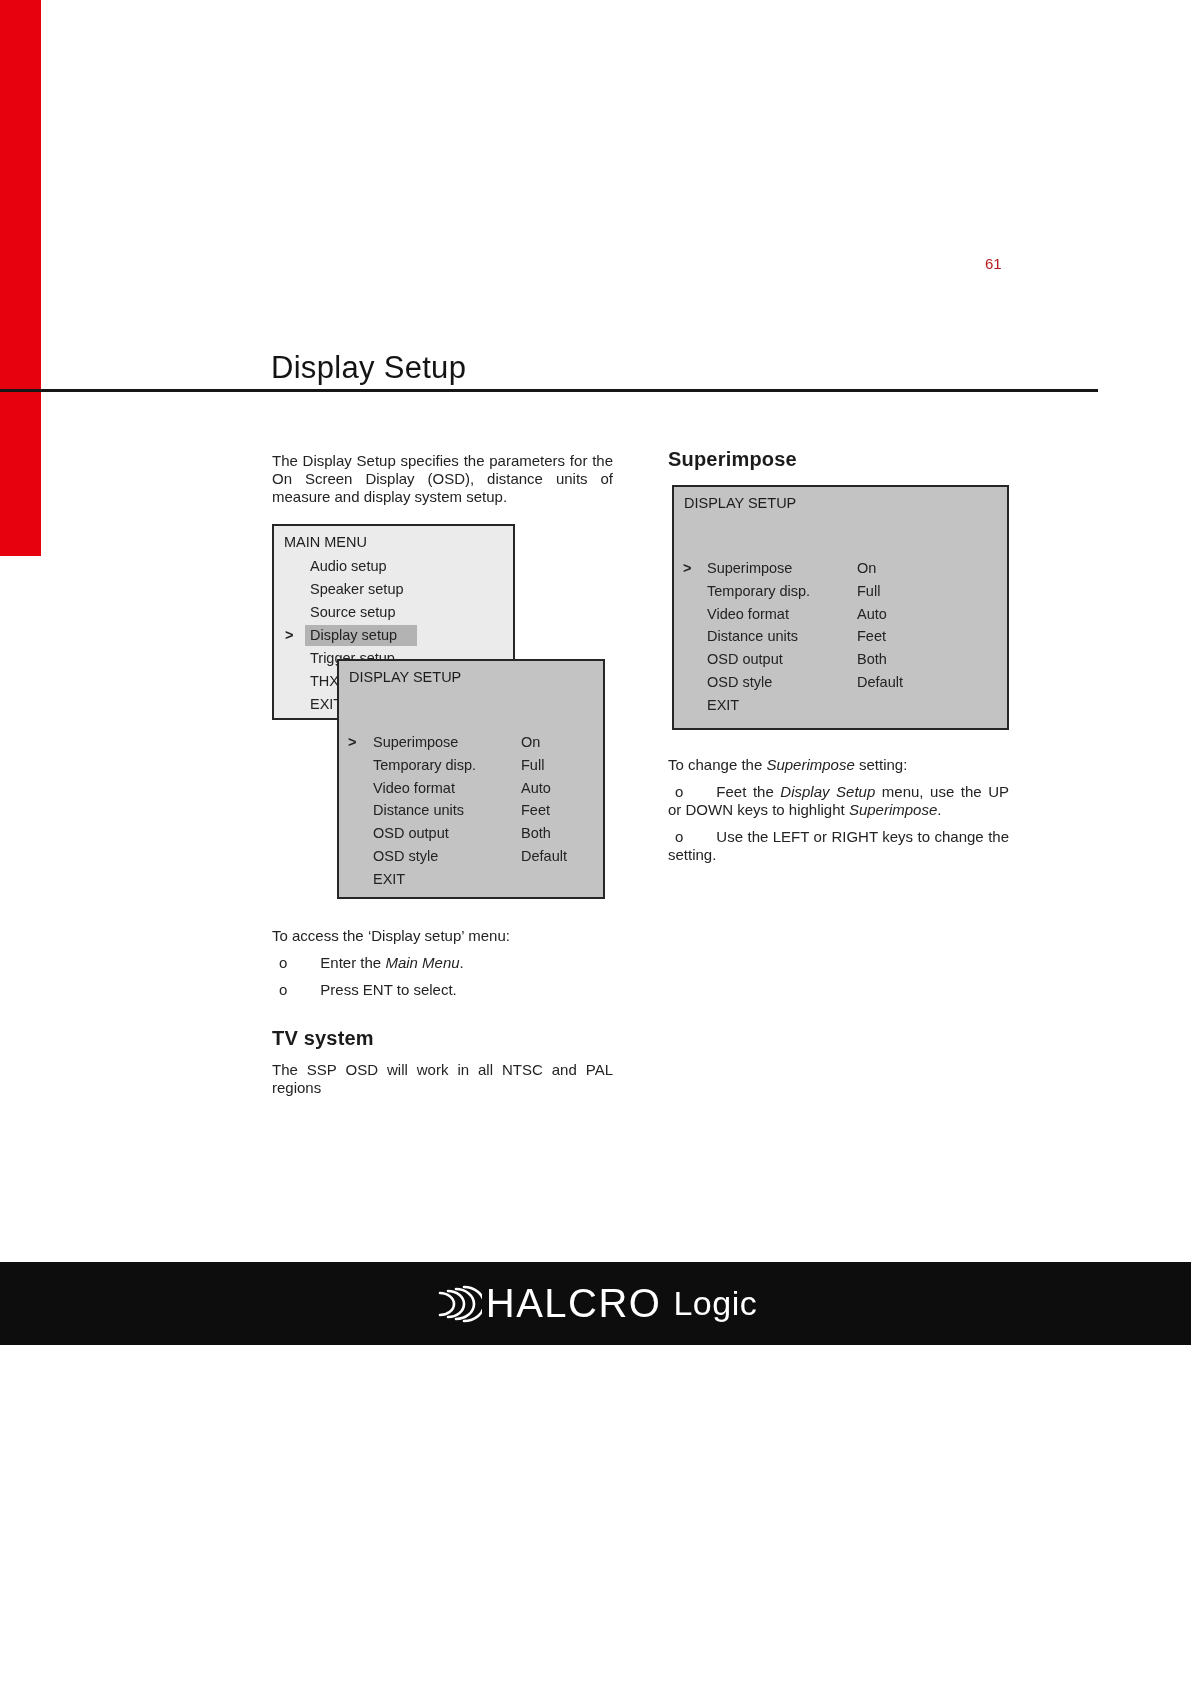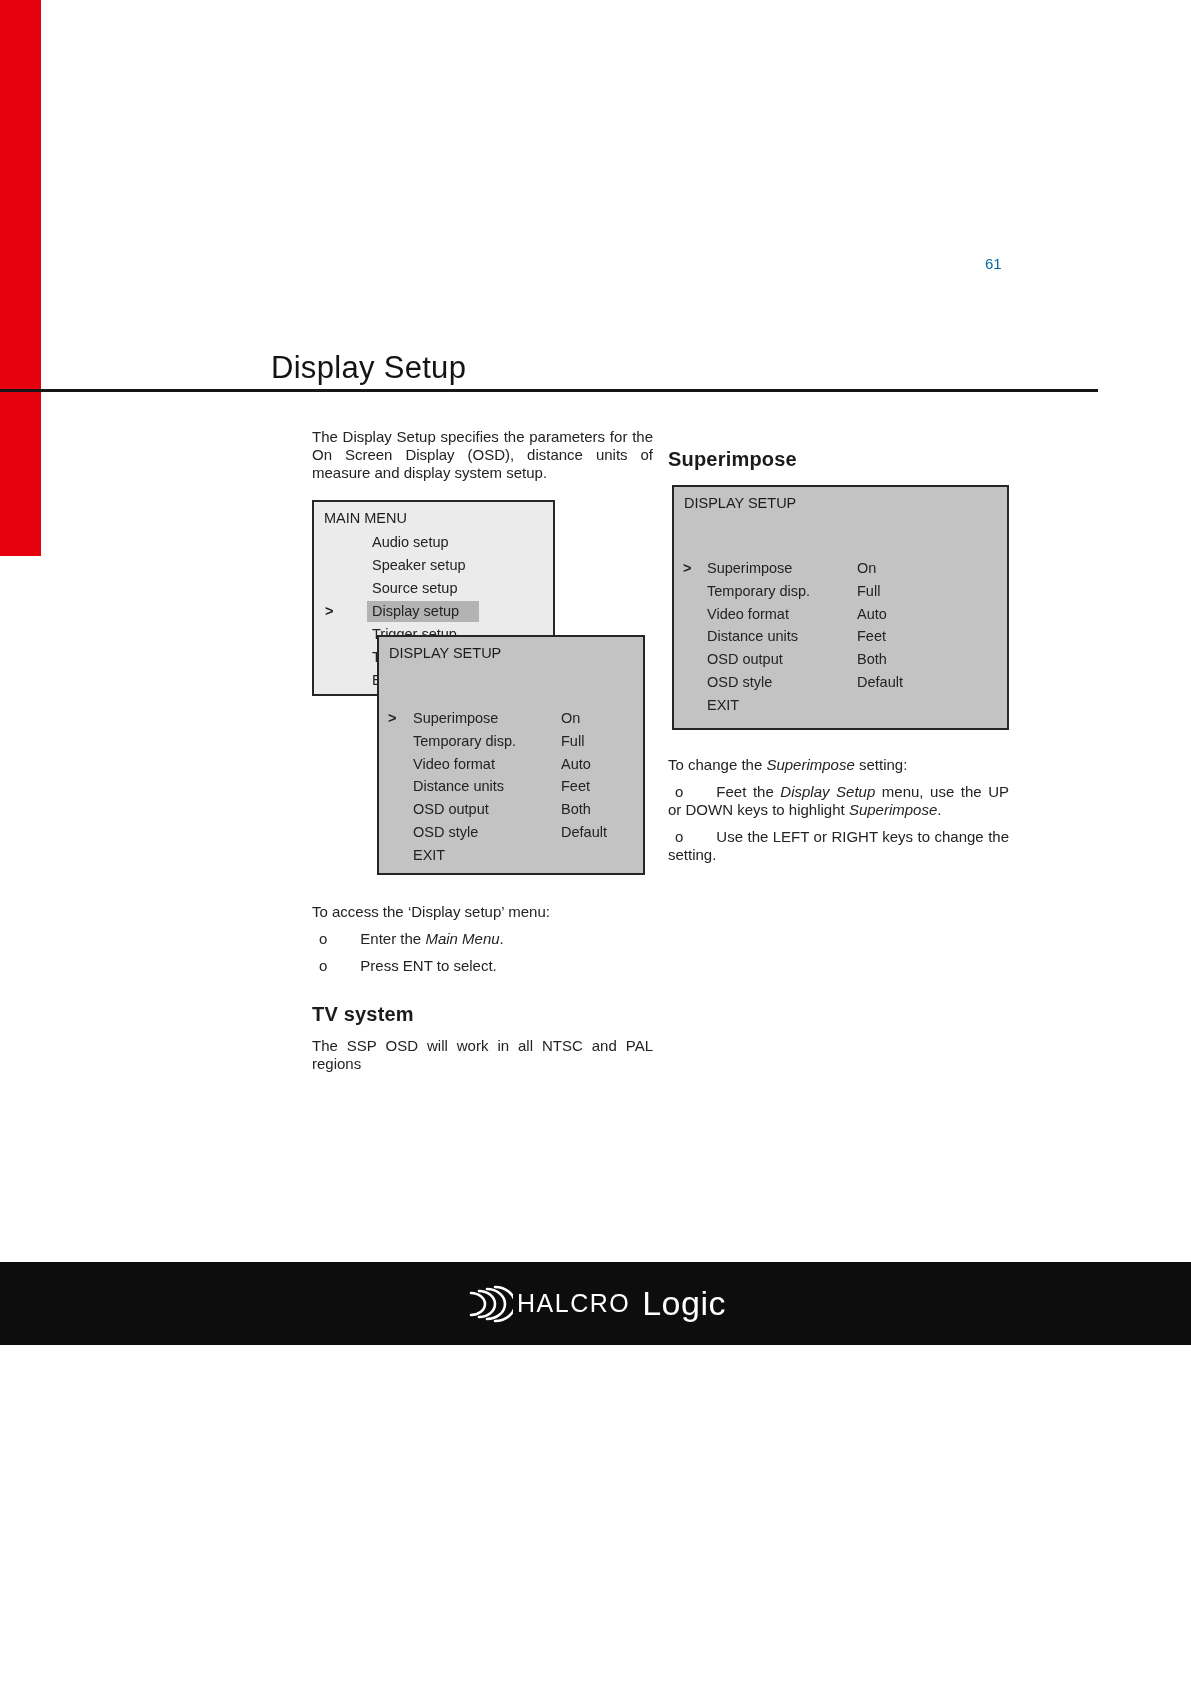--- a/index.html
+++ b/index.html
@@ -2,36 +2,36 @@
 <html><head>
 <meta charset="utf-8">
 <style>
   * { margin:0; padding:0; box-sizing:border-box; }
   html,body { background:#ffffff; }
   .page {
     position:relative; width:1191px; height:1684px; background:#ffffff;
     font-family:"Liberation Sans", sans-serif; color:#1c1c1c; overflow:hidden;
   }
   .red-stripe { position:absolute; left:0; top:0; width:41px; height:556px; background:#e7000e; }
-  .page-number { position:absolute; left:985px; top:255px; font-size:15px; color:#0369a1; }
+  .page-number { position:absolute; left:985px; top:255px; font-size:15px; color:#b91c1c; }
   .page-title { position:absolute; left:271px; top:350px; font-size:31px; font-weight:400; letter-spacing:.3px; color:#141414; }
   .title-rule { position:absolute; left:0; top:389px; width:1098px; height:3px; background:#161616; }
 
   .col { position:absolute; width:341px; font-size:15px; line-height:18px; color:#232323; }
-  .col-left { left:272px; top:428px;margin-left:40px; }
+  .col-left { left:272px; top:452px; }
   .col-right { left:668px; top:446px; }
   .justify { text-align:justify; }
 
   
   .menu-figure { position:relative; height:403px; margin-top:18px; }
   .menu-box { border:2px solid #262626; }
   .main-menu { position:absolute; left:0; top:0; width:243px; height:196px; background:#ebebeb; padding-top:6px; }
   .menu-title { font-size:14.5px; line-height:20px; padding-left:10px; color:#1d1d1d; }
   .menu-list { margin-top:3px; }
-  .menu-item { position:relative; padding-left:58px; line-height:23px; font-size:14.5px; }
+  .menu-item { position:relative; padding-left:36px; line-height:23px; font-size:14.5px; }
   .menu-item .cursor { position:absolute; left:11px; font-weight:700; }
   .mi-hl { background:#b3b3b3; display:inline-block; line-height:21px; padding:0 20px 0 5px; margin-left:-5px; }
 
   .ds-box { background:#c3c3c3; }
   .ds-left { position:absolute; left:65px; top:135px; width:268px; height:240px; padding-top:6px; z-index:2; }
   .ds-right { position:relative; margin-left:4px; margin-top:13px; width:337px; height:245px; padding-top:6px; }
   .ds-rows { margin-top:44px; }
   .ds-row { position:relative; padding-left:34px; line-height:22.8px; font-size:14.5px; }
   .ds-row .cursor { position:absolute; left:9px; font-weight:700; }
   .ds-value { position:absolute; left:182px; }
@@ -48,21 +48,21 @@
   .bullet .tab { display:inline-block; width:33px; }
   .i { font-style:italic; }
   .tv-heading { margin-top:26px; }
   .tv-body { margin-top:10px; }
 
   
   .footer { position:absolute; left:0; top:1262px; width:1191px; height:83px; background:#0d0d0d;
             display:flex; align-items:center; justify-content:center; }
   .logo { display:flex; align-items:center; color:#ffffff; }
   .logo-arcs { margin-right:4px; display:block; }
-  .logo-halcro { font-size:25px; letter-spacing:1.5px; font-weight:400; }
+  .logo-halcro { font-size:40px; letter-spacing:1.5px; font-weight:400; }
   .logo-logic { font-size:34px; margin-left:12px; letter-spacing:.5px; font-weight:400;text-align:center; }
 </style>
 </head>
 <body>
 
 <div class="page">
 
   <div class="red-stripe"></div>
   <div class="page-number">61</div>
   <h1 class="page-title">Display Setup</h1>

